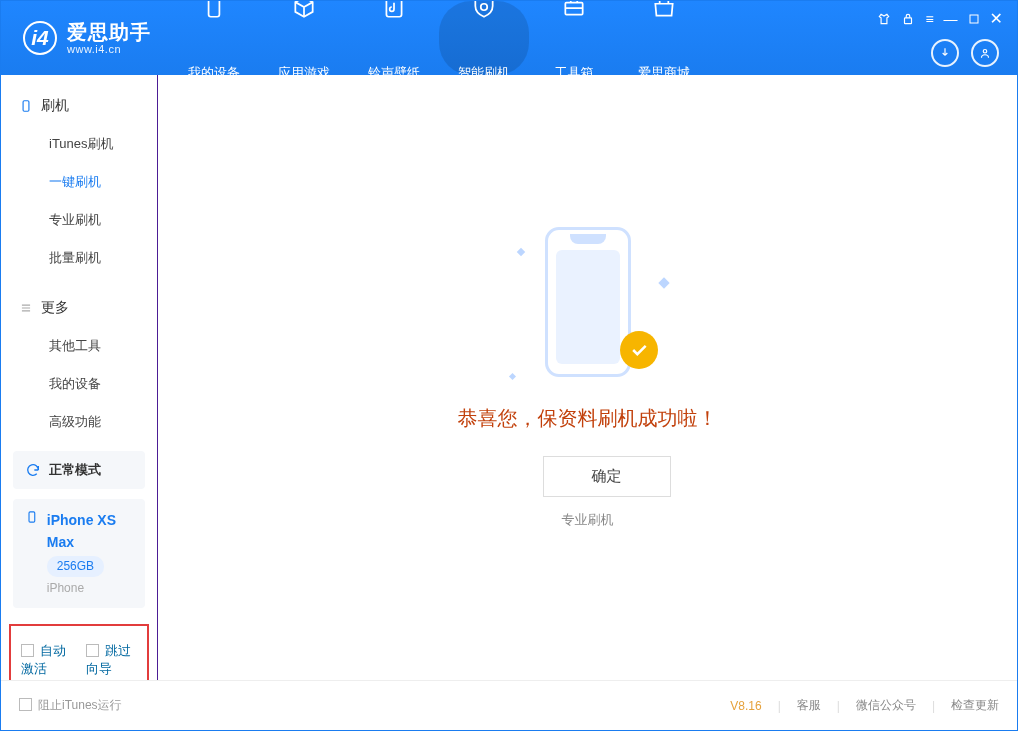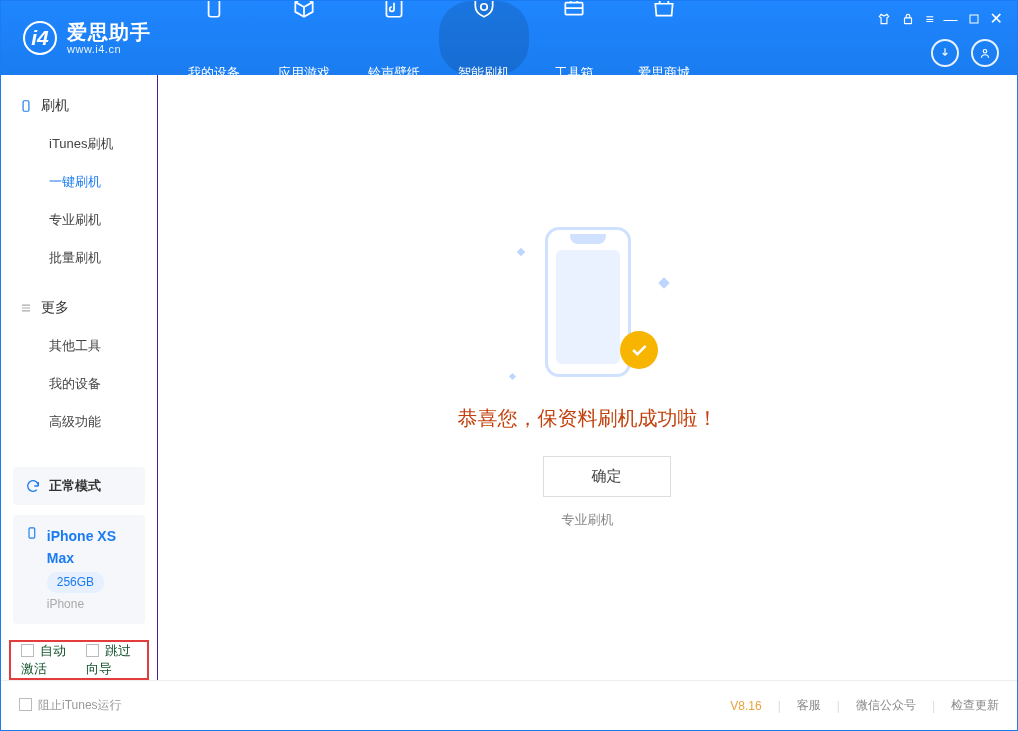--- a/index.html
+++ b/index.html
@@ -74,22 +74,22 @@
     background:#f5f7fa; border-radius:4px; padding:10px 12px; margin-top:10px;
     font-size:13px; color:#333;
   }
   .panel-box.device { line-height:1.6; }
   .panel-box .mode { display:flex; align-items:center; gap:8px; font-weight:bold; color:#333; font-size:13px;}
   .panel-box .dev-name { font-weight:bold; color:#1a7cf0; font-size:14px;}
   .badge { display:inline-block; background:#e6f0ff; color:#1a7cf0; border-radius:10px;
            padding:1px 10px; font-size:12px; margin-top:2px; }
   .dev-type { color:#aaa; font-size:12px; margin-top:2px; }
   .red-box {
-    margin: 8px 8px 0 8px; border:2px solid #e23c3c; padding:0 10px;
-    display:flex; align-items:center; gap:14px; color:#14532d; font-size:13px;
+    margin: 8px 8px 0 8px; border:2px solid #e23c3c; padding:16px 10px;
+    display:flex; align-items:center; gap:14px; color:#0369a1; font-size:13px;
   }
   .cb {
     width:13px; height:13px; border:1px solid #bbb; display:inline-block;
     margin-right:6px; vertical-align:-2px;
   }
   .content {
     flex:1; display:flex; align-items:center; justify-content:center; position:relative;
   }
   .success-wrap { text-align:center; }
   .illus { position:relative; width:160px; height:160px; margin:0 auto 18px; }

